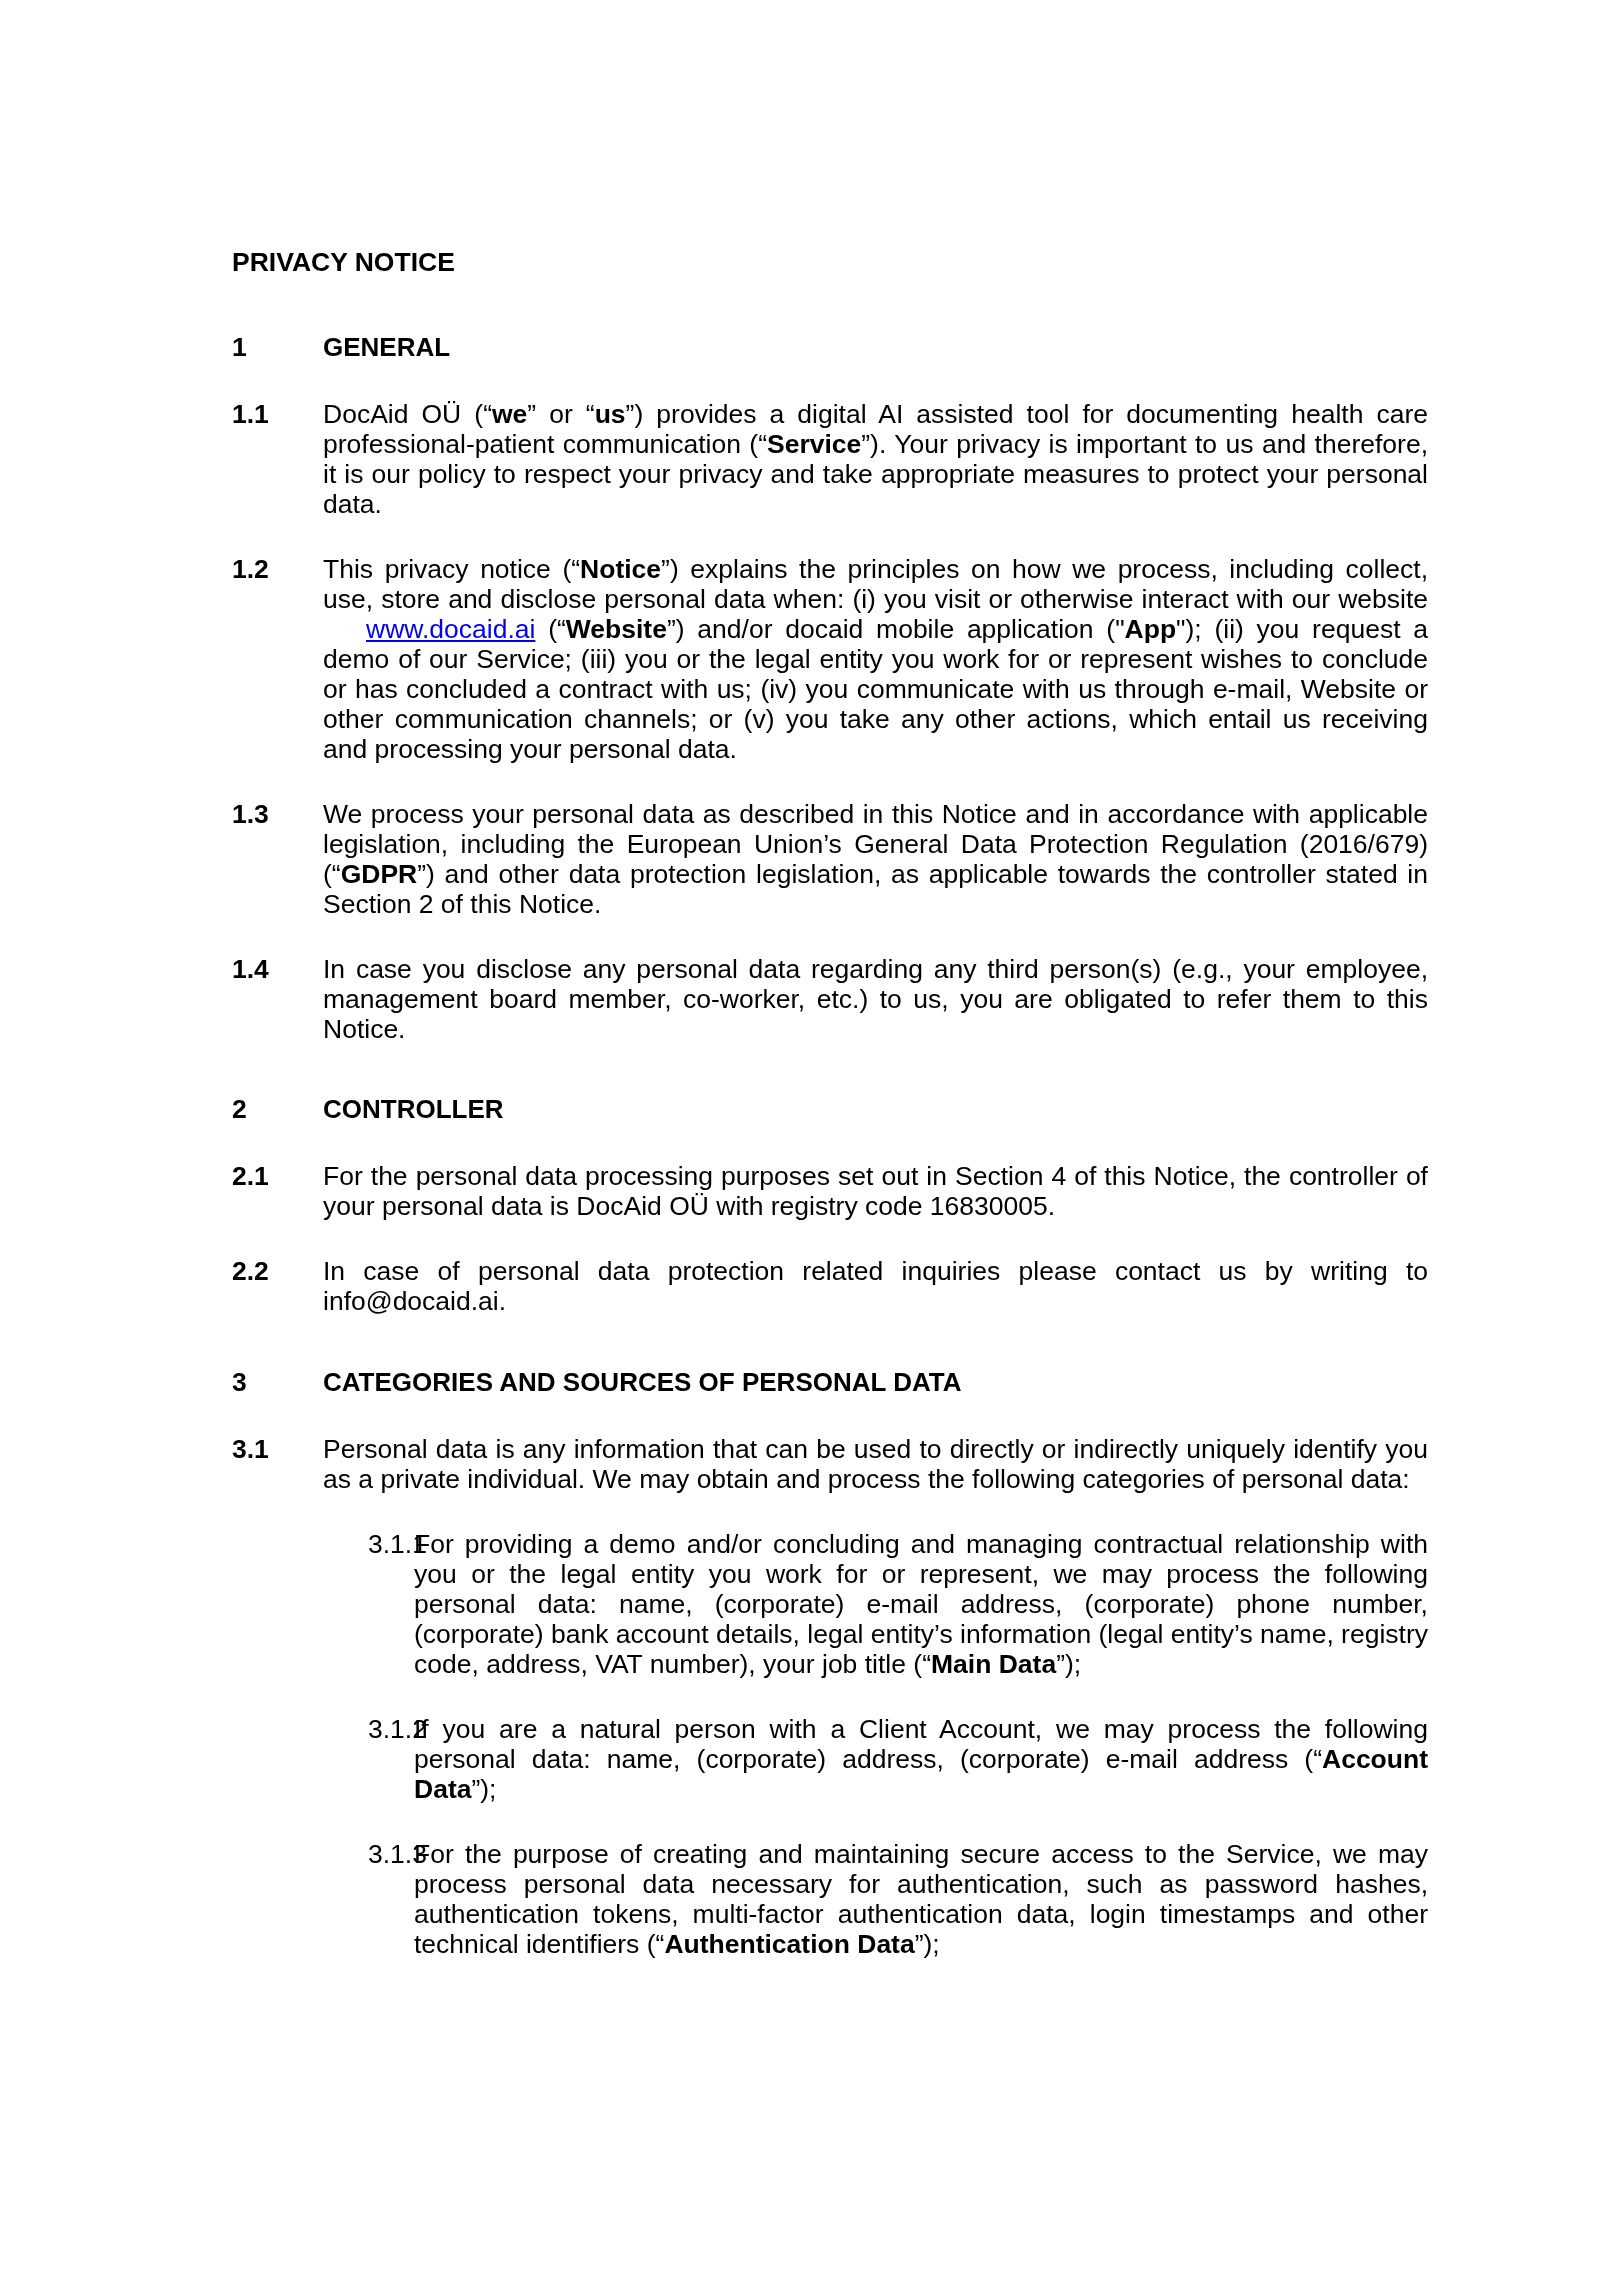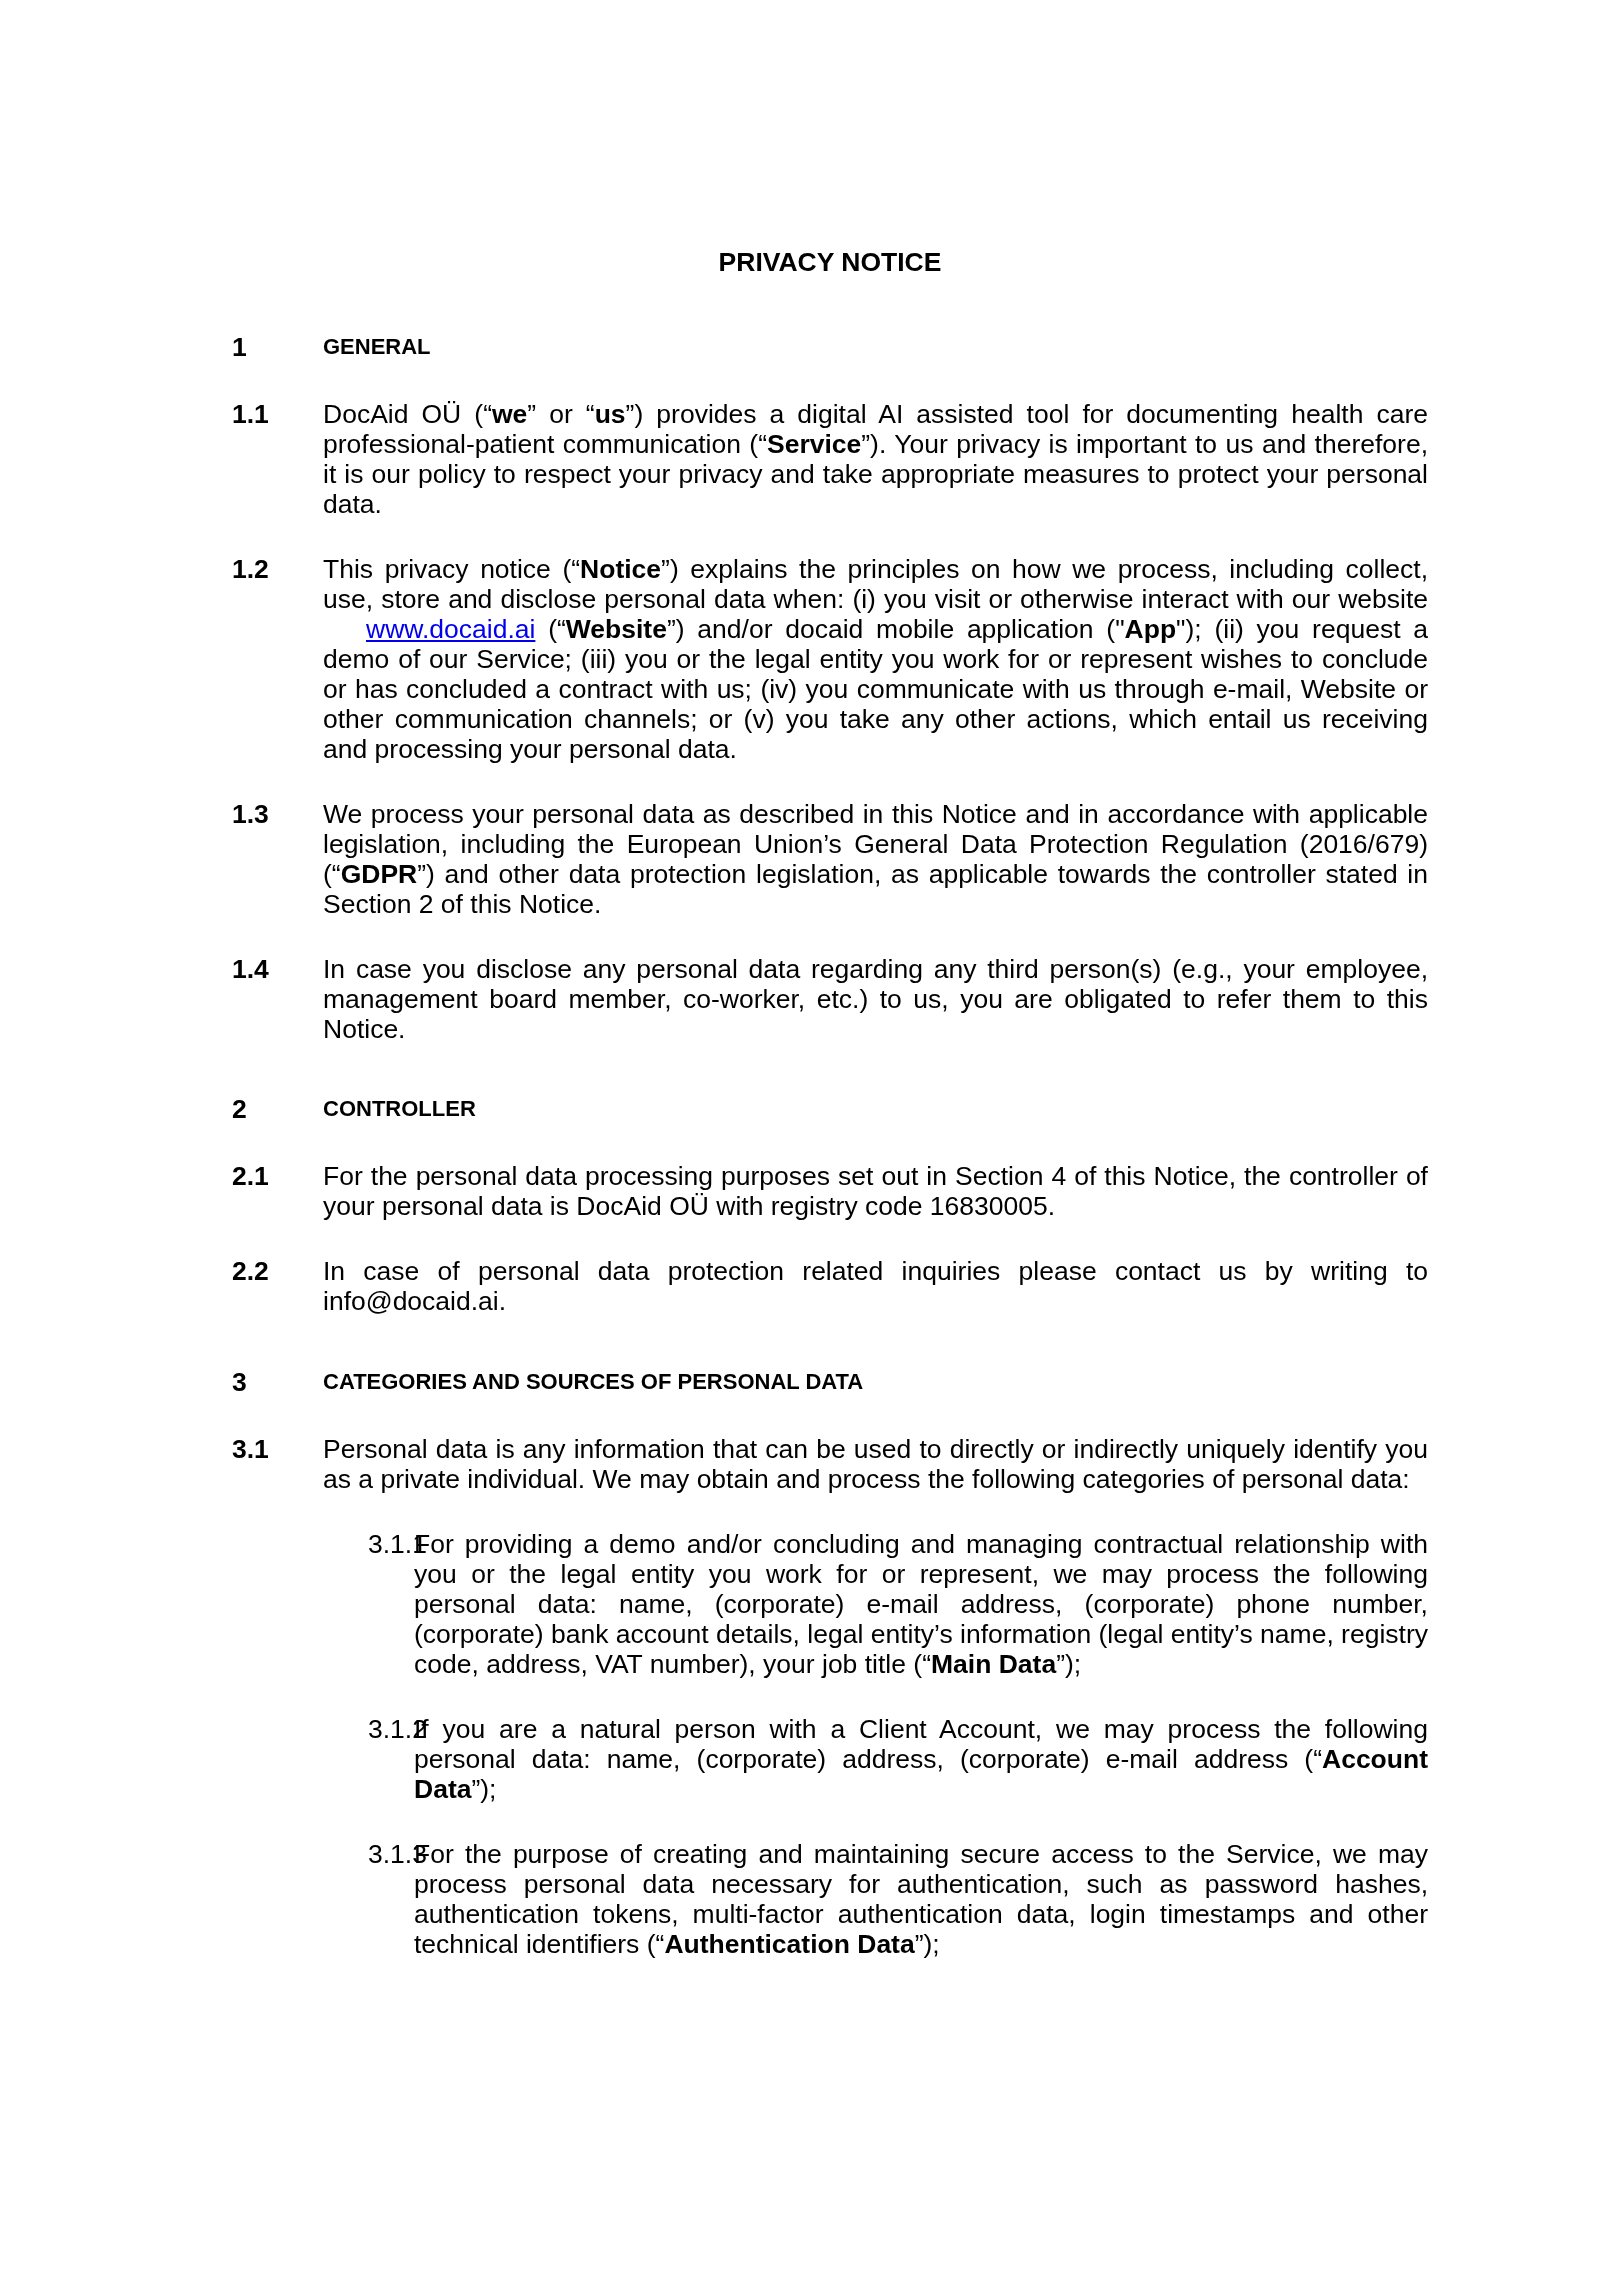--- a/index.html
+++ b/index.html
@@ -17,21 +17,21 @@
     font-family: "Liberation Sans", sans-serif;
     font-size: 26.5px;
     line-height: 30px;
     color: #000000;
     overflow: hidden;
   }
   .doc-title {
     font-size: 26.5px;
     line-height: 30px;
     font-weight: bold;
-    text-align: center;
+    text-align: left;
     margin: 0 0 39px 0;
   }
   .clause {
     display: grid;
     grid-template-columns: 91px 1fr;
     margin: 0 0 35px 0;
   }
   .clause.lvl2 {
     margin-left: 91px;
   }
@@ -49,21 +49,21 @@
   .lvl2 .num {
     font-weight: normal;
     margin-left: 45px;
   }
   .txt {
     margin: 0;
     text-align: justify;
     text-align-last: left;
   }
   h2.txt {
-    font-size: 22px;
+    font-size: 26px;
     line-height: 30px;
     text-align: center;
   }
   .b { font-weight: bold; }
   .lnk {
     color: #0000ee;
     text-decoration: underline;
     cursor: pointer;
     margin-left: 43px;
   }

